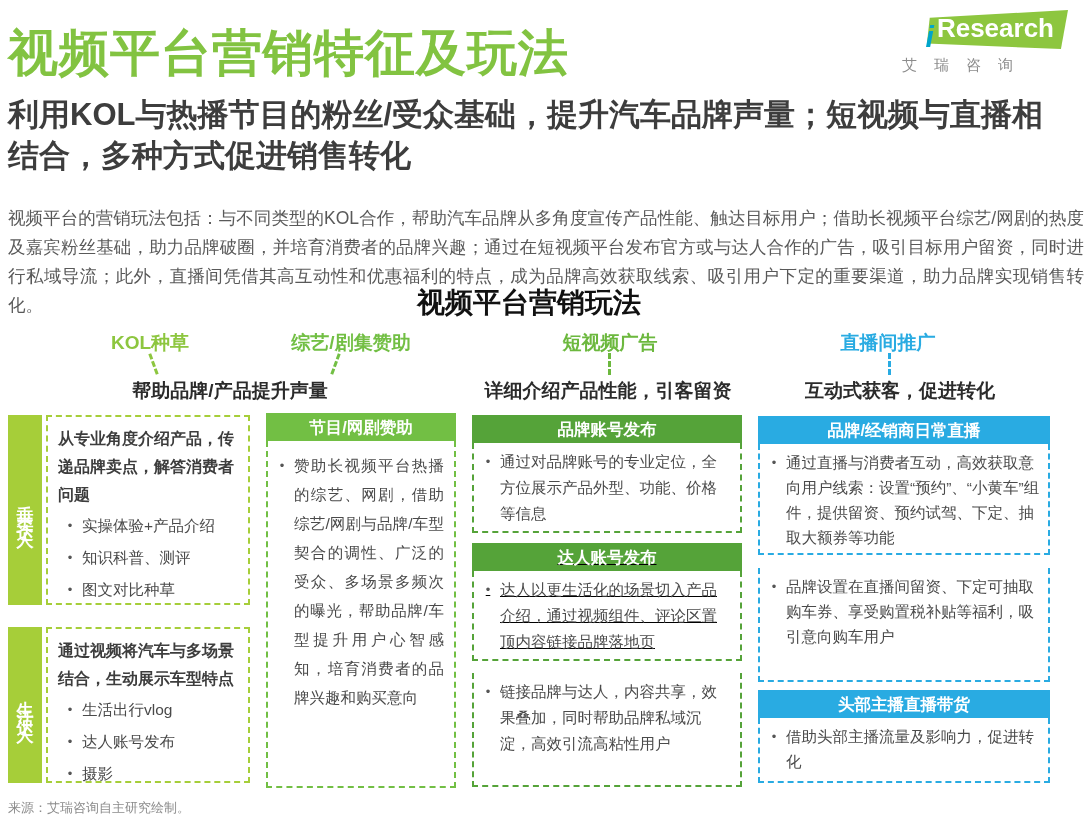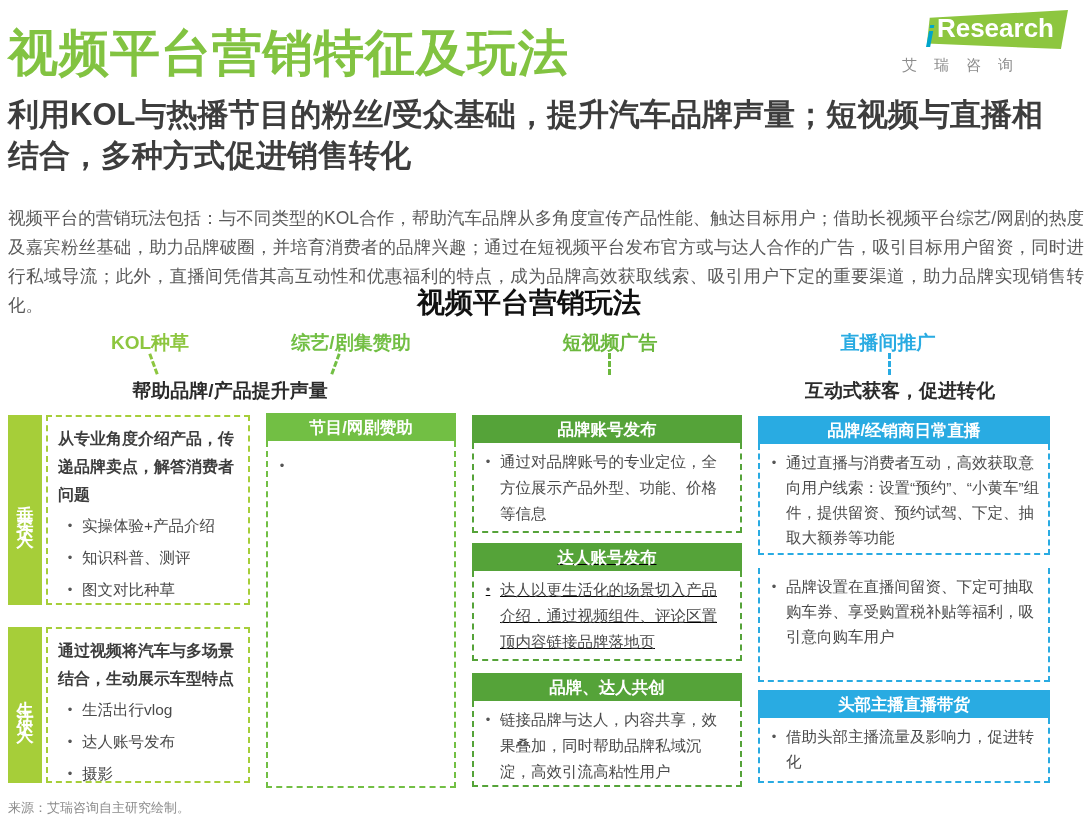--- a/index.html
+++ b/index.html
@@ -126,20 +126,21 @@
   <span class="toplabel lbl2" style="--accent: #72bf44;">综艺/剧集赞助</span>
   <span class="toplabel lbl3" style="--accent: #6cb83e;">短视频广告</span>
   <span class="toplabel lbl4" style="--accent: #29abe2;">直播间推广</span>
 
   <div class="conn conn1" style="--accent: #8dc63f;"></div>
   <div class="conn conn2" style="--accent: #72bf44;"></div>
   <div class="conn conn3" style="--accent: #6cb83e;"></div>
   <div class="conn conn4" style="--accent: #29abe2;"></div>
 
   <span class="sublabel sub1">帮助品牌/产品提升声量</span>
+  <span class="sublabel sub2">详细介绍产品性能，引客留资</span>
   <span class="sublabel sub3">互动式获客，促进转化</span>
 
   <div class="grid">
 
     <div class="col1" style="--accent: #a6ce39;">
       <div class="tabbox first">
         <div class="tab">
             <span>垂类达人</span>
           </div>
         <div class="tabbody">
@@ -179,20 +180,21 @@
         </div>
       </div>
     </div>
 
     <div class="col2" style="--accent: #72bf44;">
       <div class="hbox c2b1">
         <div class="hbox-head">节目/网剧赞助</div>
         <div class="hbox-body">
           <div class="bullet">
               <span class="dot">•</span>
+              <span class="btxt">赞助长视频平台热播的综艺、网剧，借助综艺/网剧与品牌/车型契合的调性、广泛的受众、多场景多频次的曝光，帮助品牌/车型提升用户心智感知，培育消费者的品牌兴趣和购买意向</span>
             </div>
         </div>
       </div>
     </div>
 
     <div class="col3" style="--accent: #55a339;">
       <div class="hbox c3b1">
         <div class="hbox-head">品牌账号发布</div>
         <div class="hbox-body">
           <div class="bullet">
@@ -204,21 +206,20 @@
       <div class="hbox c3b2">
         <div class="hbox-head">达人账号发布</div>
         <div class="hbox-body">
           <div class="bullet">
               <span class="dot">•</span>
               <span class="btxt">达人以更生活化的场景切入产品介绍，通过视频组件、评论区置顶内容链接品牌落地页</span>
             </div>
         </div>
       </div>
       <div class="hbox c3b3">
-        <div class="hbox-head">品牌、达人共创</div>
         <div class="hbox-body">
           <div class="bullet">
               <span class="dot">•</span>
               <span class="btxt">链接品牌与达人，内容共享，效果叠加，同时帮助品牌私域沉淀，高效引流高粘性用户</span>
             </div>
         </div>
       </div>
     </div>
 
     <div class="col4" style="--accent: #29abe2;">

